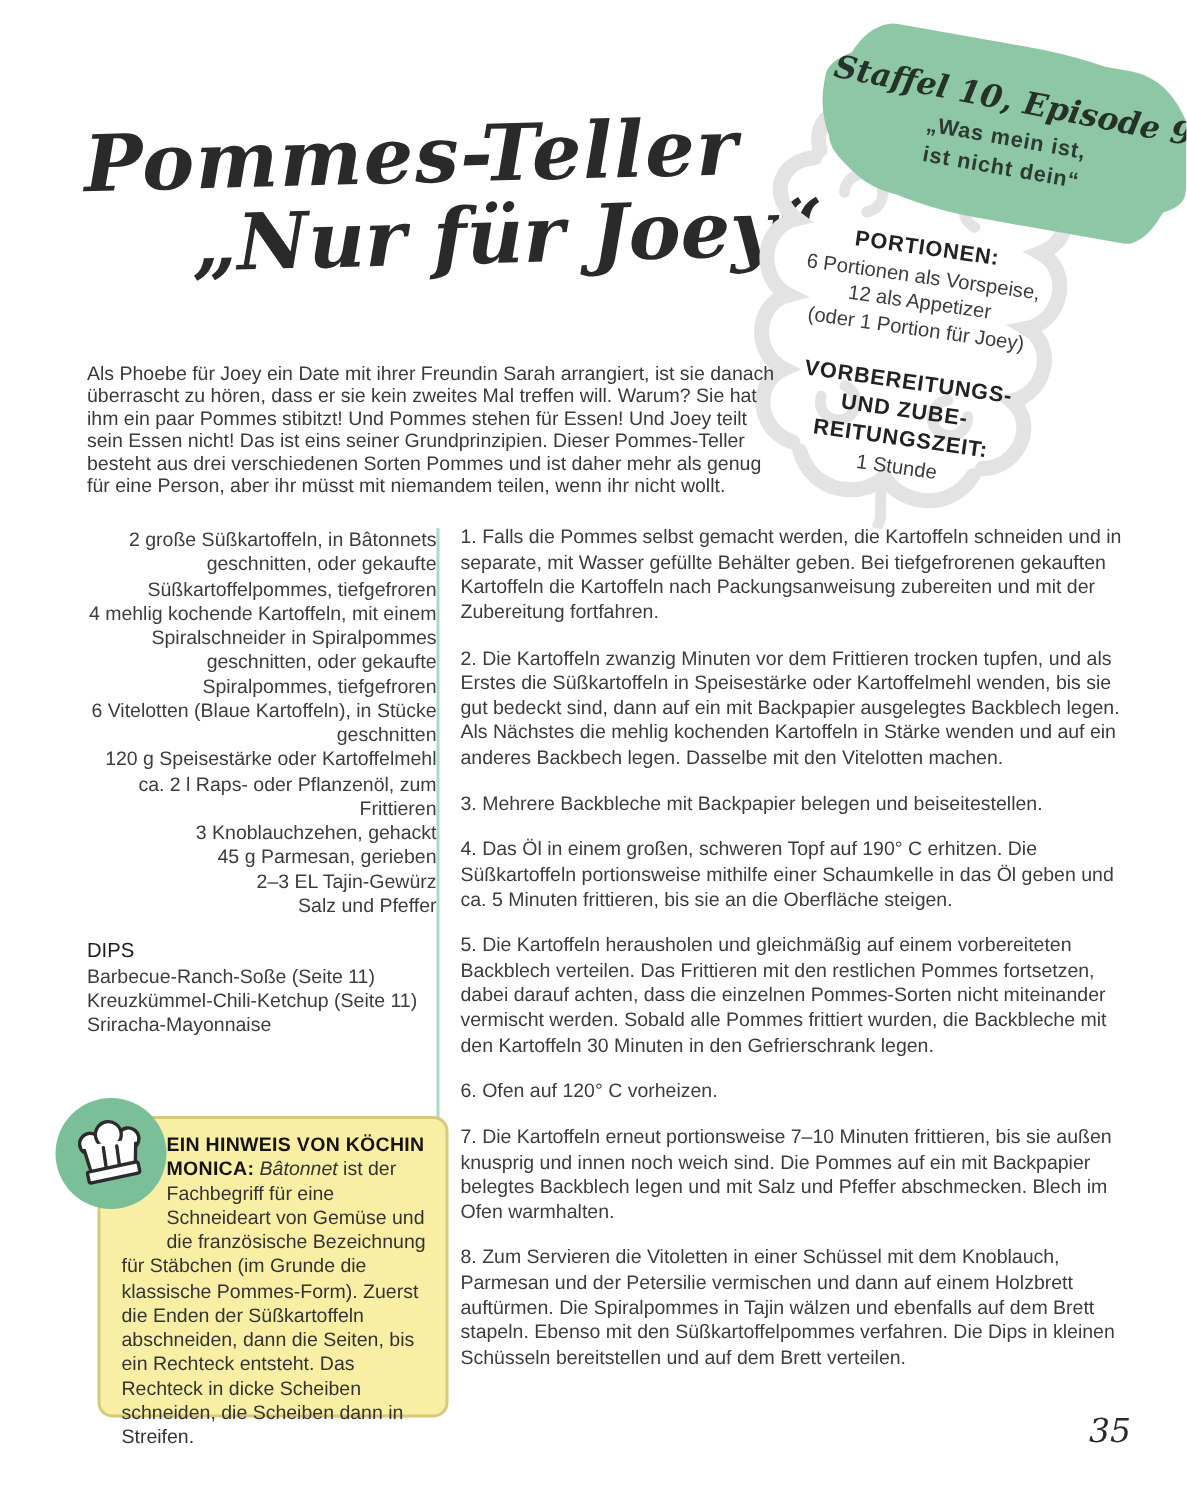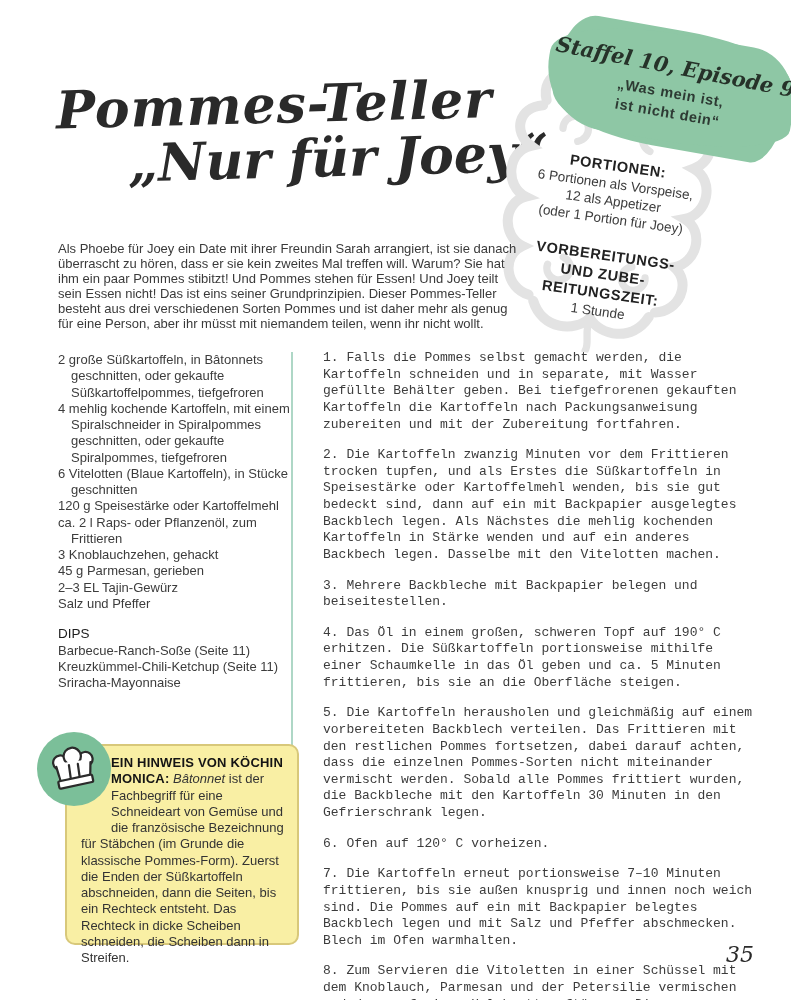--- a/index.html
+++ b/index.html
@@ -20,26 +20,26 @@
   .badge .season{font-family:"DejaVu Serif",serif;font-style:italic;font-weight:700;font-size:21px;color:#263229;white-space:nowrap;transform:rotate(1deg);}
   .badge .quote{font-size:14.5px;font-weight:700;color:#2d3a33;line-height:1.35;letter-spacing:.6px;margin-top:5px;}
   .info-block{position:absolute;left:22px;width:262px;text-align:center;line-height:1.3;font-size:13.5px;color:#3c3c3c;}
   .info-block .hdr{font-weight:700;color:#222;font-size:14.5px;letter-spacing:.6px;line-height:1.3;}
   .portions{top:152px;}
   .prep{top:242px;}
   
   .intro{position:absolute;left:58px;top:242px;width:464px;margin:0;font-size:13px;line-height:1.15;color:#3a3a3a;}
   
   .ingredients{position:absolute;left:58px;top:352px;width:233px;font-size:13px;line-height:1.25;}
-  .ing-item{padding-left:13px;text-indent:-13px;}
+  .ing-item{padding-left:13px;text-indent:-13px;text-align:right;}
   .dips-header{font-weight:400;color:#1d1d1d;margin-top:14px;font-size:13.5px;}
   .dip-item{padding:0;}
   .divider{position:absolute;left:291px;top:352px;width:2px;height:592px;background:#aed7c6;}
   .steps{position:absolute;left:307px;top:350px;width:450px;font-size:13px;line-height:1.28;}
-  .steps p{margin:0 0 14px 16px;font-family:Liberation Mono, monospace;}
+  .steps p{margin:0 0 14px 0;}
   
   .note-box{position:absolute;left:65px;top:744px;width:206px;height:176px;background:#f9efa4;border:2px solid #d8c87a;border-radius:10px;padding:9px 10px 12px 14px;box-sizing:content-box;font-size:13px;line-height:1.25;color:#333;}
   .note-float{float:left;width:30px;height:80px;}
   .note-box b{color:#141414;letter-spacing:.2px;}
   .note-box i{font-style:italic;}
   .chef-circle{position:absolute;left:-30px;top:-14px;width:74px;height:74px;border-radius:50%;background:#7bbf99;display:flex;align-items:center;justify-content:center;}
   .chef-circle svg{transform:rotate(-8deg);}
   
   .page-num{position:absolute;left:726px;top:942px;font-family:"DejaVu Serif",serif;font-style:italic;font-weight:400;font-size:22px;color:#2a2a2a;}
 </style>

